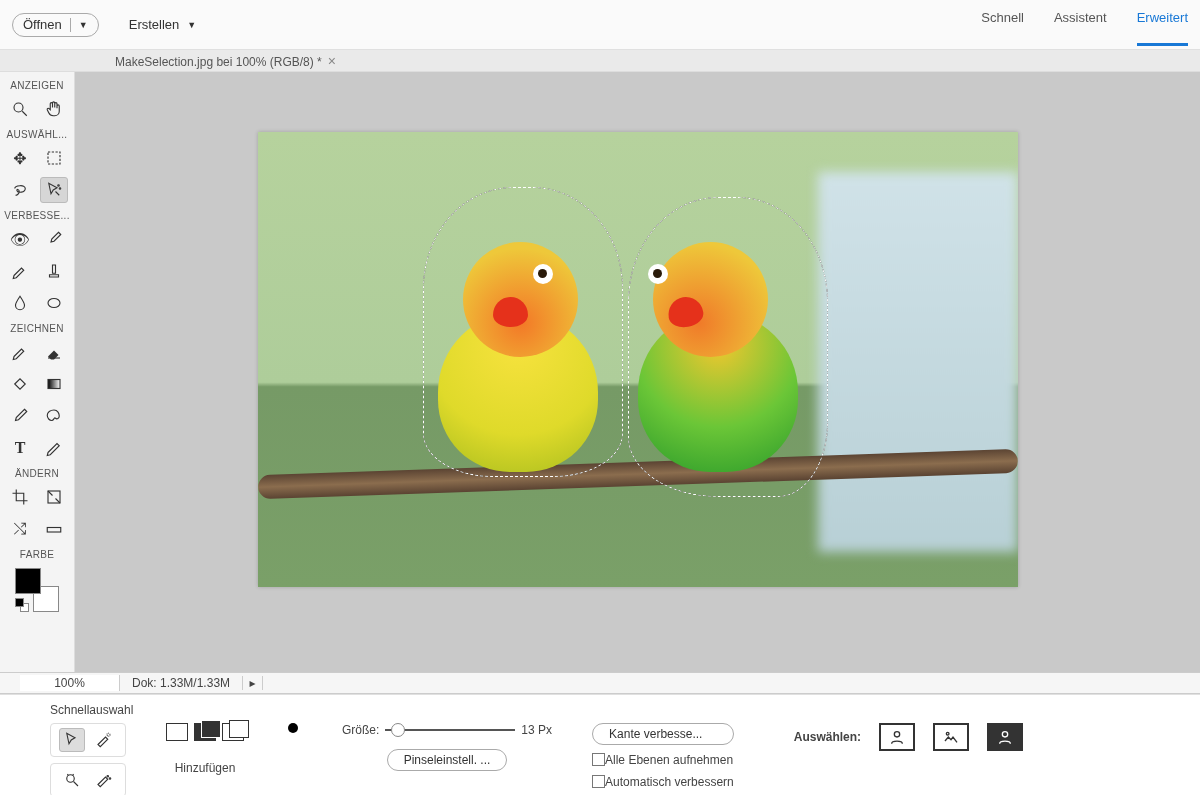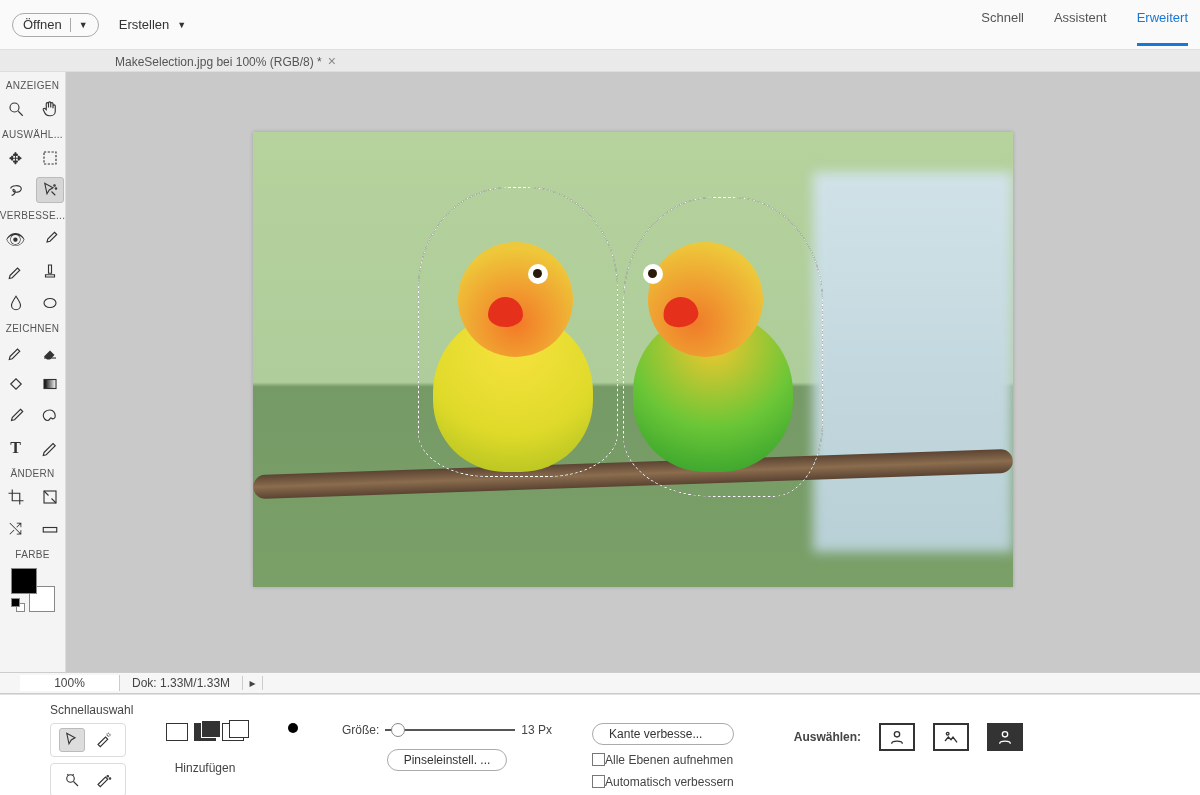--- a/index.html
+++ b/index.html
@@ -3,34 +3,34 @@
 <meta charset="utf-8">
 <style>
 * { margin:0; padding:0; box-sizing:border-box; font-family:"Segoe UI",Arial,sans-serif; }
 body { width:1200px; height:795px; background:#fff; overflow:hidden; font-size:13px; color:#333; }
 
 
 .topbar { height:50px; display:flex; align-items:center; padding:0 12px; border-bottom:1px solid #e0e0e0; background:#fafafa; }
 .open-btn { display:flex; align-items:center; border:1px solid #aaa; border-radius:12px; height:24px; padding:0 10px; cursor:pointer; gap:4px; }
 .open-btn .divider { width:1px; height:14px; background:#aaa; margin:0 4px; }
 .open-btn .caret { font-size:9px; }
-.create-btn { margin-left:20px; display:flex; align-items:center; gap:8px; cursor:pointer; }
+.create-btn { margin-left:30px; display:flex; align-items:center; gap:8px; cursor:pointer; }
 .create-btn .caret { font-size:9px; }
 .mode-tabs { margin-left:auto; display:flex; gap:30px; }
 .mode-tab { padding:6px 0 18px 0; cursor:pointer; color:#555; }
 .mode-tab.active { color:#1878d6; border-bottom:3px solid #1878d6; }
 
 
 .tabstrip { height:22px; background:#eaeaea; display:flex; align-items:center; padding-left:115px; border-bottom:1px solid #ddd; font-size:12px; color:#555;}
 .file-tab { display:flex; align-items:flex-end; gap:6px; }
 .file-tab .close { font-size:14px; cursor:pointer; color:#888; }
 
 
 .main { display:flex; height:600px; }
-.toolbar { width:66px; background:#f4f4f4; border-right:1px solid #ddd; display:flex; flex-direction:column; align-items:center; padding-top:4px; overflow:hidden;}
+.toolbar { width:75px; background:#f4f4f4; border-right:1px solid #ddd; display:flex; flex-direction:column; align-items:center; padding-top:4px; overflow:hidden;}
 .tool-section-label { font-size:10px; color:#555; letter-spacing:0.3px; margin:4px 0 2px; }
 .tool-row { display:flex; gap:6px; margin:3px 0; }
 .tool-btn { width:28px; height:26px; display:flex; align-items:center; justify-content:center; border-radius:3px; cursor:pointer; }
 .tool-btn.active { background:#d6d6d6; border:1px solid #bbb; }
 .tool-btn svg { width:18px; height:18px; stroke:#333; fill:none; stroke-width:1.5; }
 .tool-btn .glyph { font-size:16px; color:#333; }
 
 .color-swatches { margin-top:6px; position:relative; width:44px; height:44px; }
 .swatch-fg { position:absolute; top:0; left:0; width:26px; height:26px; background:#000; border:1px solid #888; }
 .swatch-bg { position:absolute; bottom:0; right:0; width:26px; height:26px; background:#fff; border:1px solid #888; }

